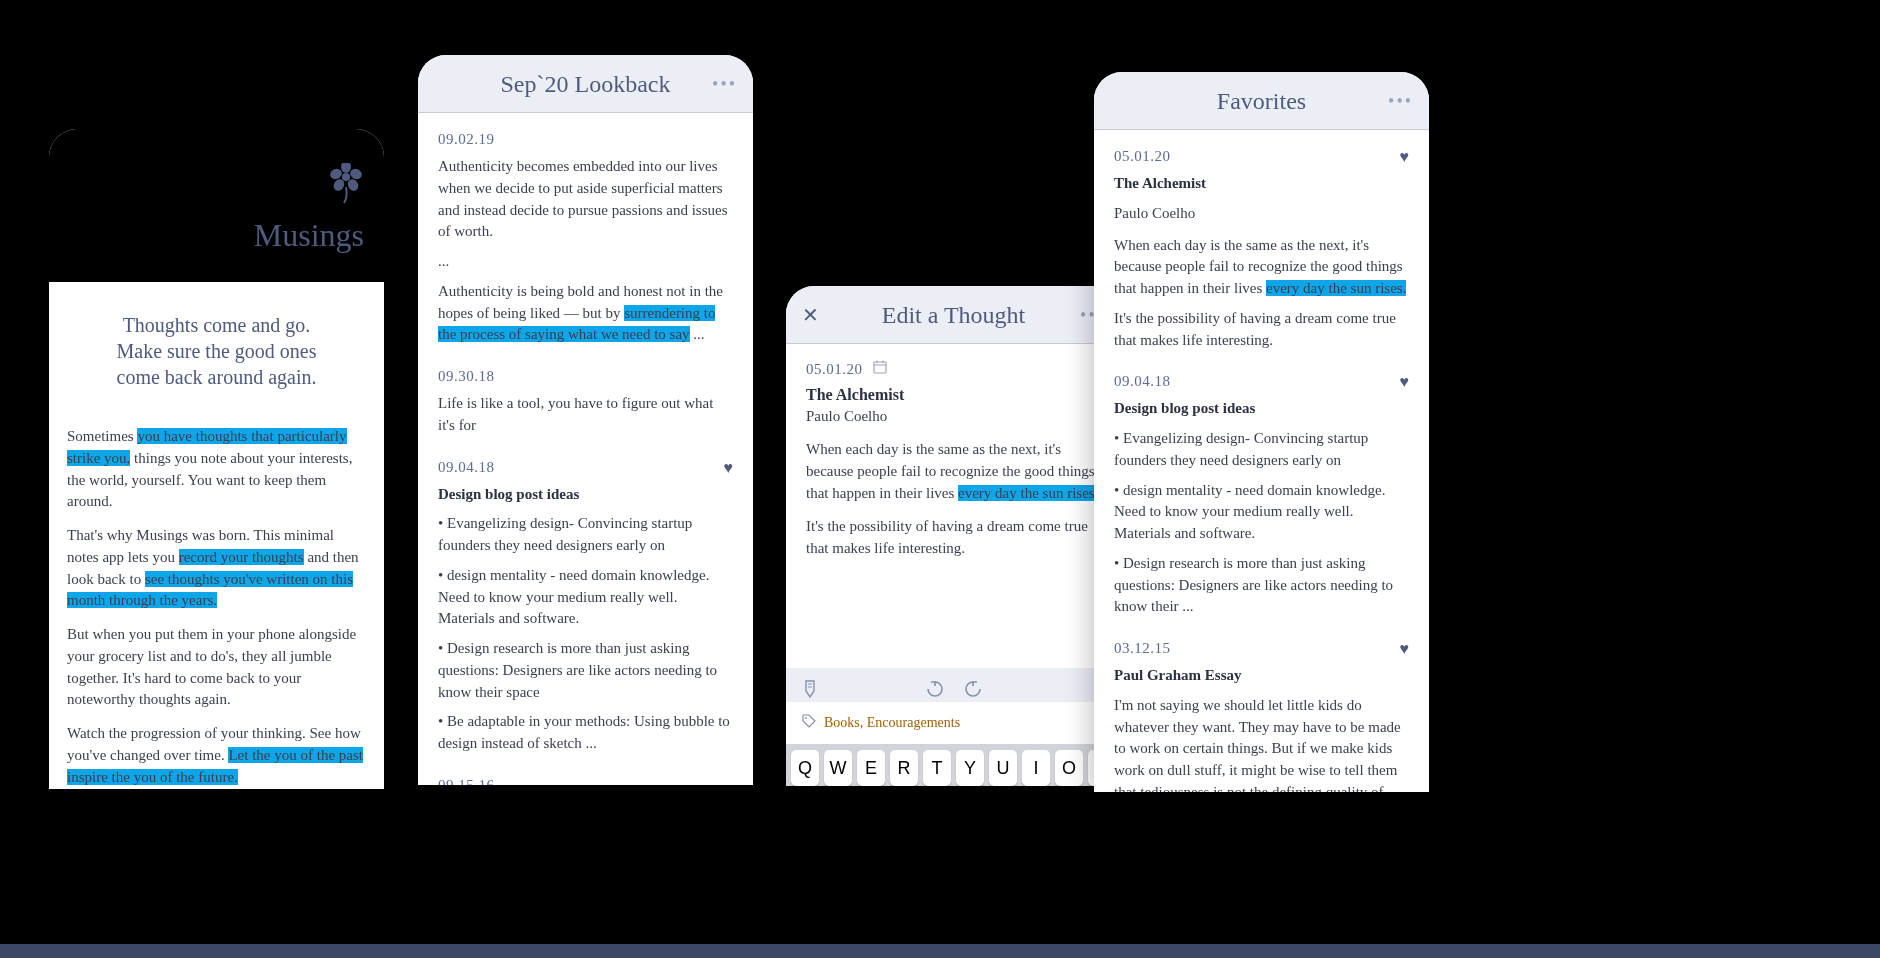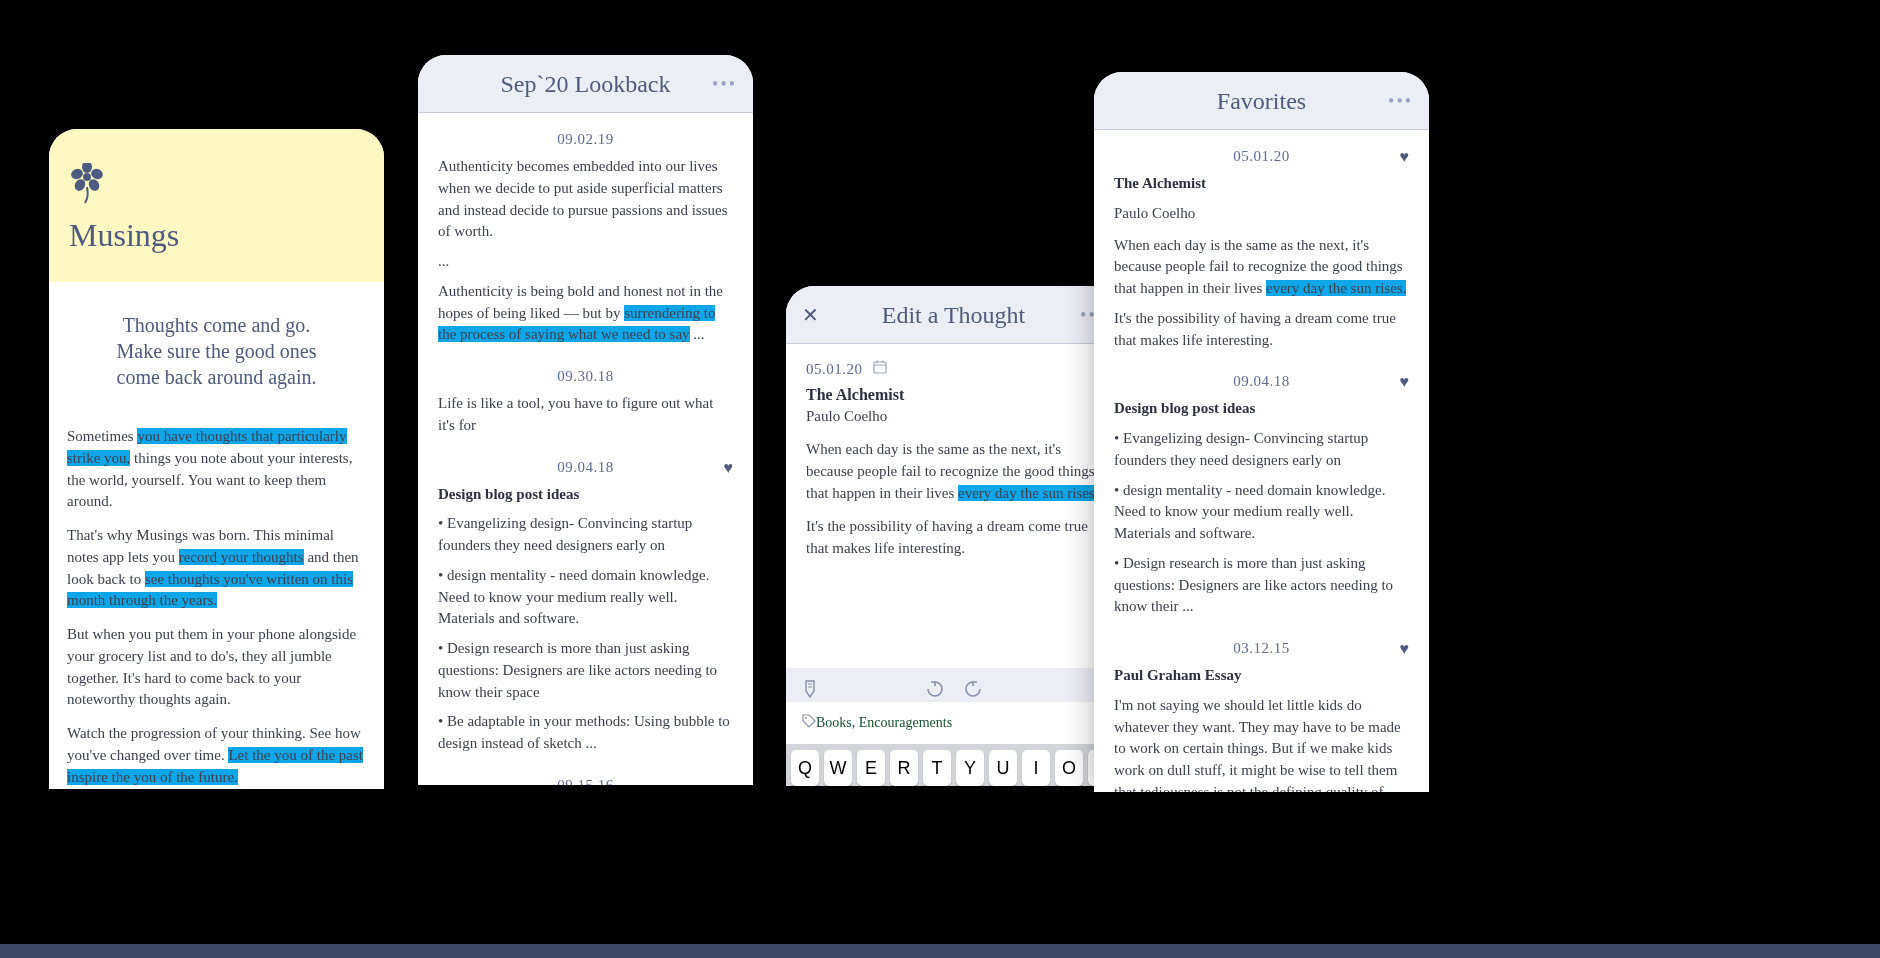--- a/index.html
+++ b/index.html
@@ -56,23 +56,23 @@
     left: 16px;
     top: 50%;
     transform: translateY(-50%);
     color: #4e5b7e;
     font-size: 20px;
     cursor: pointer;
   }
   
   #p1 { left: 49px; top: 129px; height: 660px; }
   #p1 .hero {
-    background: #fef9c3;
+    background: #000000;
     padding: 34px 20px 28px;
-    text-align: left;
+    text-align: right;
   }
   #p1 .flower { color: #4e5b7e; margin-bottom: 8px; }
   #p1 .brand {
     color: #4e5b7e;
     font-size: 32px;
     font-weight: 400;
   }
   #p1 .blurb {
     padding: 30px 10px 16px;
     text-align: center;
@@ -93,21 +93,20 @@
   .hl { background: #0ea5e9; }
   
   #p2 { left: 418px; top: 55px; height: 730px; }
   #p2 .content { padding: 18px 20px; }
   .entry { margin-bottom: 22px; position: relative; }
   .date {
     color: #5d6b92;
     font-size: 15px;
     letter-spacing: 0.5px;
     margin-bottom: 8px;
-    text-align: center;
   }
   .entry-text {
     color: #3a3f4d;
     font-size: 15px;
     line-height: 1.45;
   }
   .entry-text p { margin-bottom: 8px; }
   .entry-title { font-weight: 700; margin-bottom: 4px; color: #2c3142;}
   .heart {
     position: absolute;
@@ -157,23 +156,23 @@
   #p3 .toolbar svg, #p3 .toolbar .ic { color: #8690ad; }
   #p3 .tags {
     position: absolute;
     bottom: 42px;
     left: 0; right: 0;
     height: 42px;
     background: #fff;
     display: flex;
     align-items: center;
     padding: 0 16px;
-    gap: 0;
+    gap: 8px;
     font-size: 14px;
-    color: #14532d;
+    color: #a16207;
   }
   #p3 .keyboard {
     position: absolute;
     bottom: 0;
     left: 0; right: 0;
     height: 42px;
     background: #d2d4d9;
     display: flex;
     gap: 5px;
     padding: 6px 5px 0;

